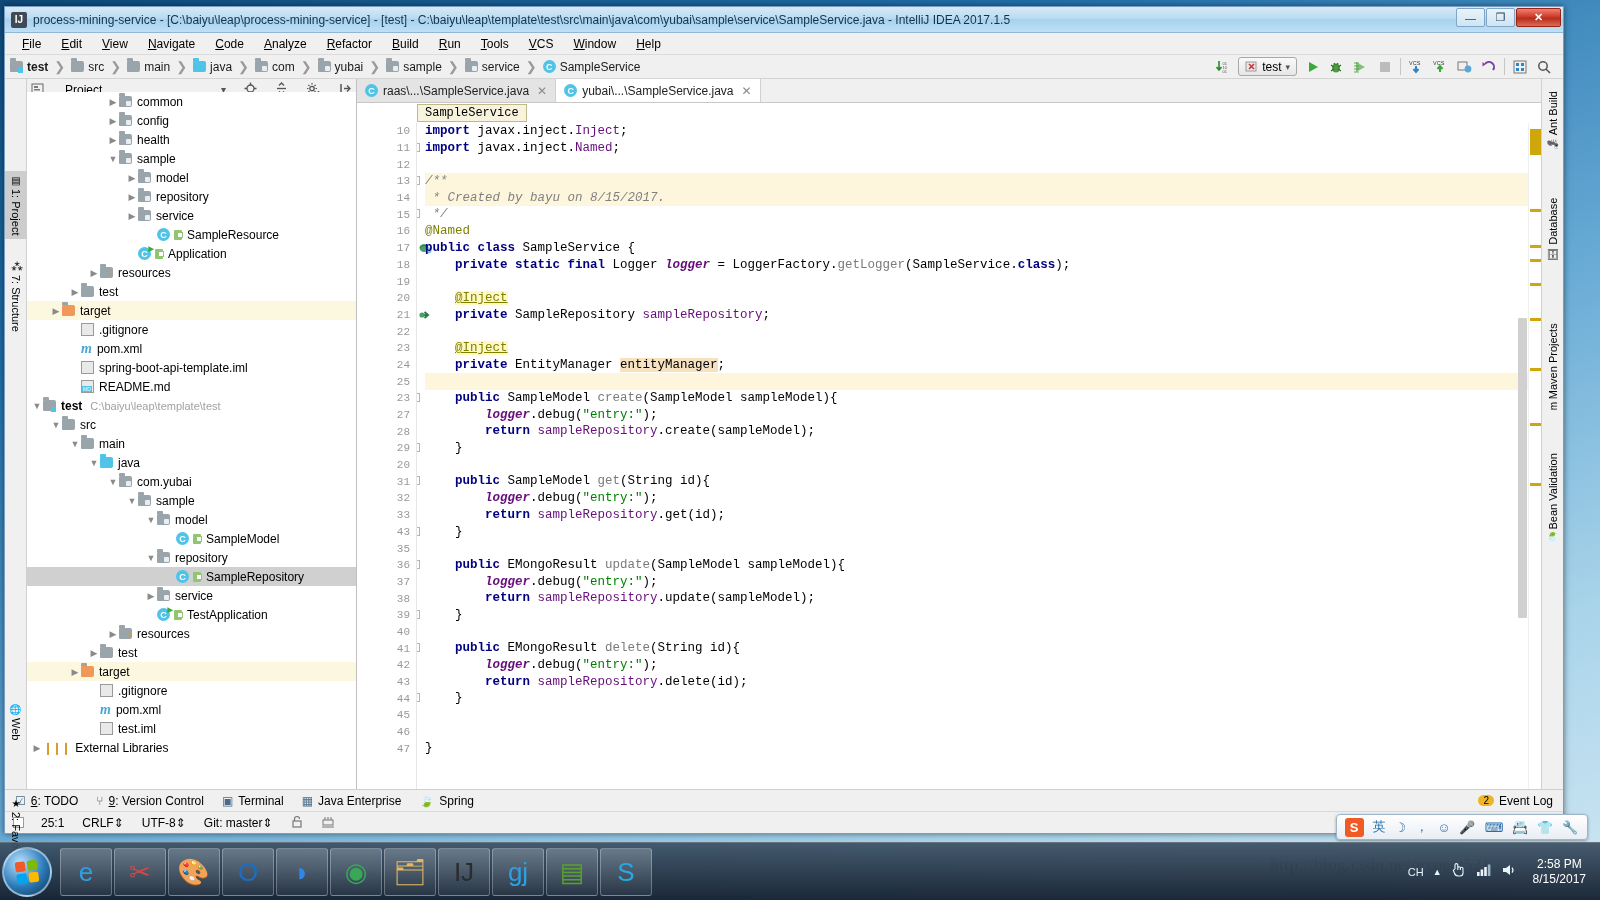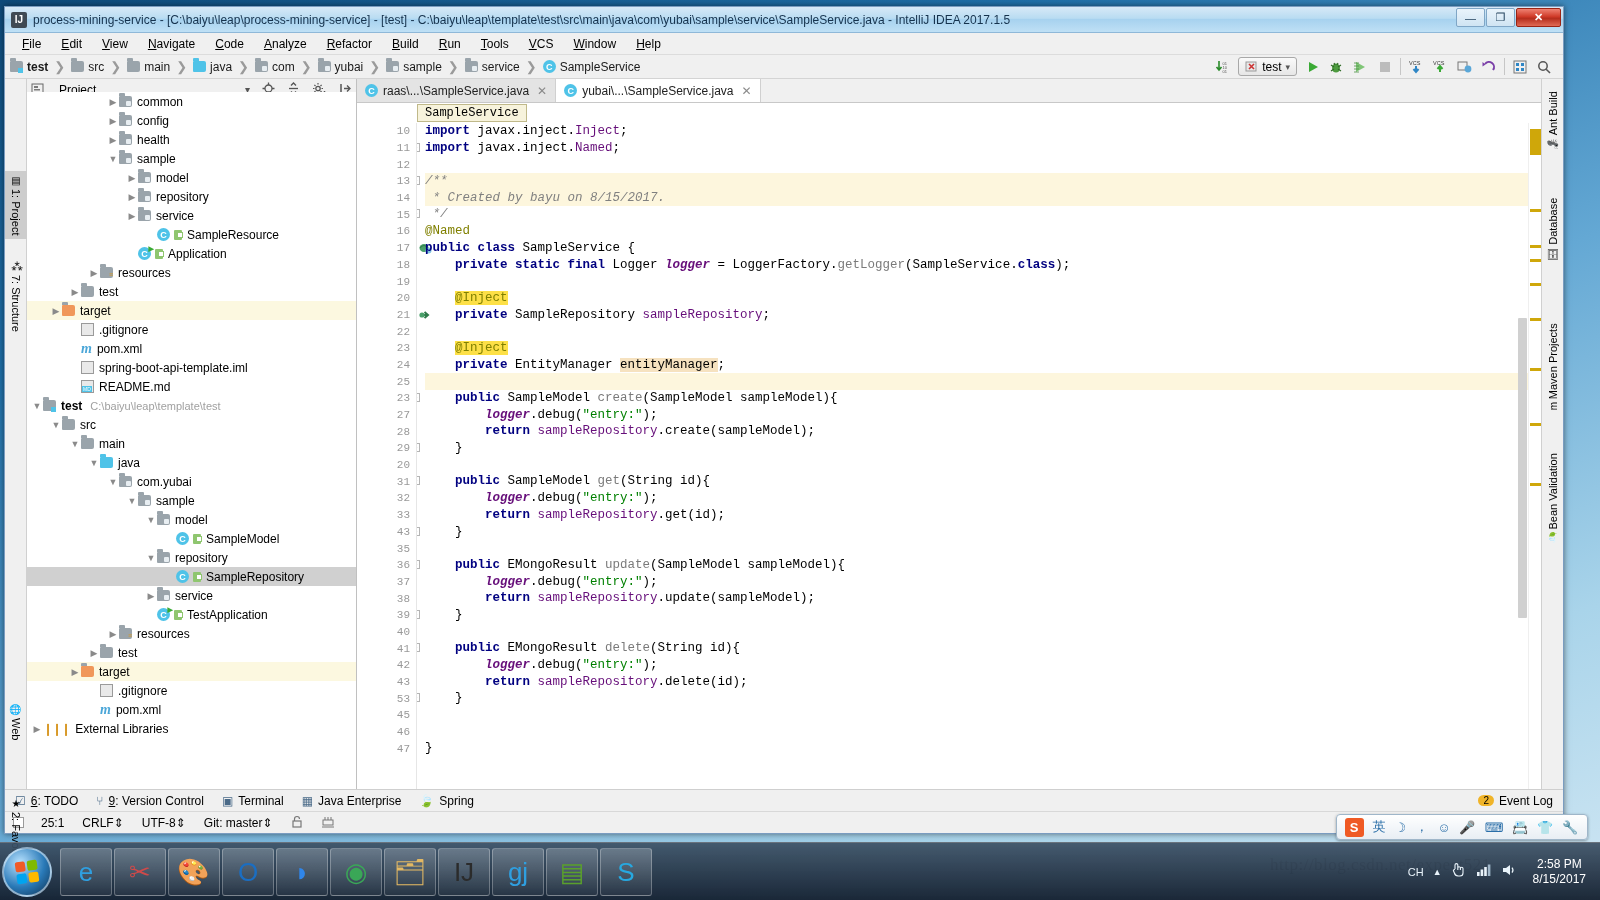--- a/index.html
+++ b/index.html
@@ -103,21 +103,21 @@
   }
   .vtab.active { background:#cdcdcd; }
   .vtab.right { transform:rotate(180deg); }
   
   #projectpane {
     width:330px; flex:0 0 330px; display:flex; flex-direction:column;
     background:#fff; border-right:1px solid #c0c0c0;
   }
   #projecthdr {
     height:22px;flex:0 0 22px;display:flex;align-items:center;
-    background:#f0f0f0;border-bottom:1px solid #d8d8d8;padding:0 4px;gap:12px;
+    background:#f0f0f0;border-bottom:1px solid #d8d8d8;padding:0 4px;gap:18px;
   }
   #projecthdr .lbl { flex:1; font-size:12px; margin-left:3px; }
   #tree { flex:1; overflow:hidden; position:relative; background:#fff; font-size:12px; }
   .trow { height:19px; display:flex; align-items:center; white-space:nowrap; padding-left:4px; }
   .trow.sel { background:#d0d0d0; }
   .trow.hl  { background:#fcf8e0; }
   .arrow { width:12px; text-align:center; color:#8a8a8a; font-size:9px; flex:0 0 12px; }
   .tlabel { margin-left:5px; }
   .tlabel.bold { font-weight:bold; }
   .tpath { margin-left:8px; color:#a0a0a0; font-size:11px; }
@@ -154,21 +154,21 @@
   #codetext {
     flex:1; font-family:"Liberation Mono",monospace; font-size:12.5px;
     line-height:16.7px; white-space:pre; padding-left:8px; position:relative;
     overflow:hidden; color:#000;
   }
   .cl { height:16.7px; position:relative; }
   .cl.hl { background:#fdf6dd; }
   .fold { position:absolute; left:-14px; width:9px;height:9px;border:1px solid #b5b5b5;
           background:#fff; color:#777; font-size:8px; line-height:7px; text-align:center; top:3px;}
   .kw  { color:#000080; font-weight:bold; }
-  .ann { color:#808000; background:#fde047; }
+  .ann { color:#808000; background:#fef9c3;text-decoration:underline; }
   .ann2{ color:#808000; }
   .str { color:#008000; }
   .cmt { color:#808080; font-style:italic; }
   .fld { color:#660e7a; font-weight:normal; }
   .fldi{ color:#660e7a; font-style:italic; font-weight:bold; }
   .mth { color:#7a7a7a; }
   .cls { color:#000; }
   .hlw { background:#f6e2c0; }
   #marker { width:13px;flex:0 0 13px;background:#fff;position:relative;border-left:1px solid #efefef;}
   .mk { position:absolute; left:1px; width:11px; height:3px; background:#cfa70a; }
@@ -623,20 +623,25 @@
             </div>
             <div class="trow" style="padding-left: 61px;">
               <span class="arrow"></span>
               <span class="fico doc"></span>
               <span class="tlabel">.gitignore</span>
             </div>
             <div class="trow" style="padding-left: 61px;">
               <span class="arrow"></span>
               <span class="mico">m</span>
               <span class="tlabel">pom.xml</span>
+            </div>
+            <div class="trow" style="padding-left: 61px;">
+              <span class="arrow"></span>
+              <span class="fico doc"></span>
+              <span class="tlabel">test.iml</span>
             </div>
             <div class="trow" style="padding-left: 4px;">
               <span class="arrow">▶</span>
               <span class="barico">❙❙❙</span>
               <span class="tlabel">External Libraries</span>
             </div>
           </div>
       </div>
 
       <div id="editorpane">
@@ -691,21 +696,21 @@
               <div class="gline">43</div>
               <div class="gline">35</div>
               <div class="gline">36</div>
               <div class="gline">37</div>
               <div class="gline">38</div>
               <div class="gline">39</div>
               <div class="gline">40</div>
               <div class="gline">41</div>
               <div class="gline">42</div>
               <div class="gline">43</div>
-              <div class="gline">53</div>
+              <div class="gline">44</div>
               <div class="gline">45</div>
               <div class="gline">46</div>
               <div class="gline">47</div>
             </div>
           <div id="codetext"><div class="cl"><span class="kw">import </span><span class="cls">javax.inject.</span><span class="fld">Inject</span><span class="cls">;</span></div><div class="cl"><span class="fold">−</span><span class="kw">import </span><span class="cls">javax.inject.</span><span class="fld">Named</span><span class="cls">;</span></div><div class="cl">&nbsp;</div><div class="cl hl"><span class="fold">−</span><span class="cmt">/**</span></div><div class="cl hl"><span class="cmt"> * Created by bayu on 8/15/2017.</span></div><div class="cl"><span class="fold">−</span><span class="cmt"> */</span></div><div class="cl"><span class="ann2">@Named</span></div><div class="cl"><span class="kw">public class </span><span class="cls">SampleService </span><span class="cls">{</span></div><div class="cl"><span class="kw">    private static final </span><span class="cls">Logger </span><span class="fldi">logger</span><span class="cls"> = LoggerFactory.</span><span class="mth">getLogger</span><span class="cls">(SampleService.</span><span class="kw">class</span><span class="cls">);</span></div><div class="cl">&nbsp;</div><div class="cl"><span class="cls">    </span><span class="ann">@Inject</span></div><div class="cl"><span class="kw">    private </span><span class="cls">SampleRepository </span><span class="fld">sampleRepository</span><span class="cls">;</span></div><div class="cl">&nbsp;</div><div class="cl"><span class="cls">    </span><span class="ann">@Inject</span></div><div class="cl"><span class="kw">    private </span><span class="cls">EntityManager </span><span class="hlw">entityManager</span><span class="cls">;</span></div><div class="cl hl">&nbsp;</div><div class="cl"><span class="fold">−</span><span class="kw">    public </span><span class="cls">SampleModel </span><span class="mth">create</span><span class="cls">(SampleModel sampleModel){</span></div><div class="cl"><span class="cls">        </span><span class="fldi">logger</span><span class="cls">.debug(</span><span class="str">"entry:"</span><span class="cls">);</span></div><div class="cl"><span class="kw">        return </span><span class="fld">sampleRepository</span><span class="cls">.create(sampleModel);</span></div><div class="cl"><span class="fold">−</span><span class="cls">    }</span></div><div class="cl">&nbsp;</div><div class="cl"><span class="fold">−</span><span class="kw">    public </span><span class="cls">SampleModel </span><span class="mth">get</span><span class="cls">(String id){</span></div><div class="cl"><span class="cls">        </span><span class="fldi">logger</span><span class="cls">.debug(</span><span class="str">"entry:"</span><span class="cls">);</span></div><div class="cl"><span class="kw">        return </span><span class="fld">sampleRepository</span><span class="cls">.get(id);</span></div><div class="cl"><span class="fold">−</span><span class="cls">    }</span></div><div class="cl">&nbsp;</div><div class="cl"><span class="fold">−</span><span class="kw">    public </span><span class="cls">EMongoResult </span><span class="mth">update</span><span class="cls">(SampleModel sampleModel){</span></div><div class="cl"><span class="cls">        </span><span class="fldi">logger</span><span class="cls">.debug(</span><span class="str">"entry:"</span><span class="cls">);</span></div><div class="cl"><span class="kw">        return </span><span class="fld">sampleRepository</span><span class="cls">.update(sampleModel);</span></div><div class="cl"><span class="fold">−</span><span class="cls">    }</span></div><div class="cl">&nbsp;</div><div class="cl"><span class="fold">−</span><span class="kw">    public </span><span class="cls">EMongoResult </span><span class="mth">delete</span><span class="cls">(String id){</span></div><div class="cl"><span class="cls">        </span><span class="fldi">logger</span><span class="cls">.debug(</span><span class="str">"entry:"</span><span class="cls">);</span></div><div class="cl"><span class="kw">        return </span><span class="fld">sampleRepository</span><span class="cls">.delete(id);</span></div><div class="cl"><span class="fold">−</span><span class="cls">    }</span></div><div class="cl">&nbsp;</div><div class="cl">&nbsp;</div><div class="cl"><span class="cls">}</span></div></div>
           <div id="scroll">
             <div class="thumb" style="top:195px;height:300px;"></div>
           </div>
           <div id="marker">
               <div class="mk big" style="top: 6px;"></div>

